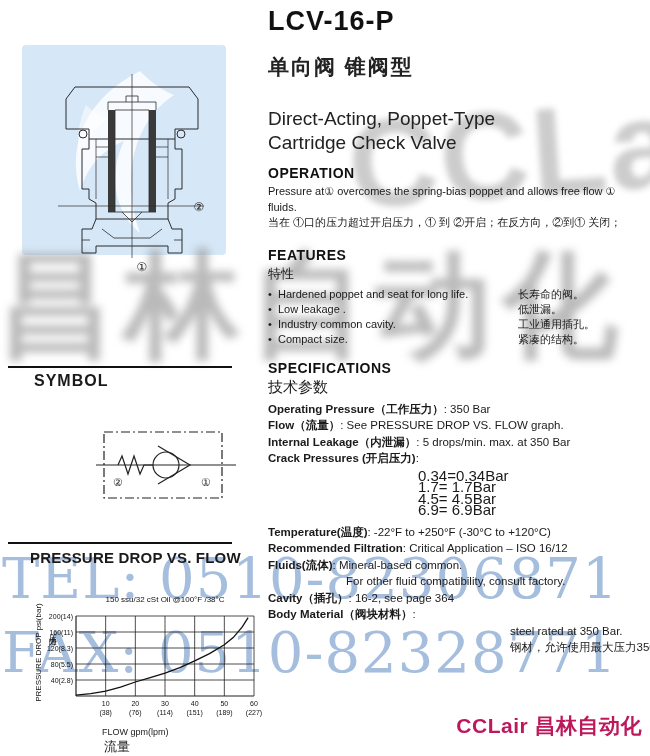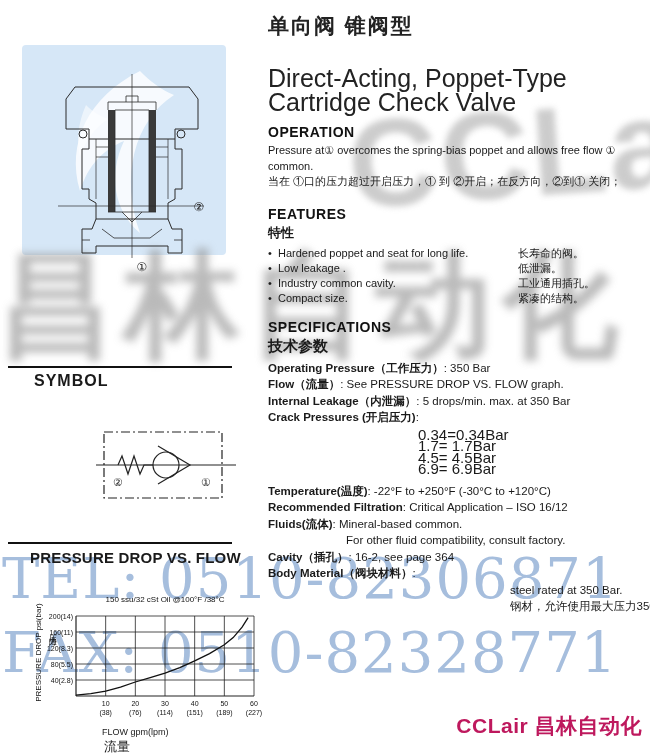--- a/index.html
+++ b/index.html
@@ -18,24 +18,24 @@
   .wm-fax{left:2px;top:620px;font-family:"DejaVu Serif",serif;font-size:56px;color:#9db7da;
           opacity:.9;letter-spacing:1px;filter:blur(.4px);}
 
   
   .content{position:absolute;inset:0;z-index:2;}
   .abs{position:absolute;}
 
   
   .rcol{position:absolute;left:268px;top:6px;width:380px;}
   .h-model{font-size:27px;font-weight:bold;letter-spacing:1px;color:#111;}
-  .h-cn{font-size:21px;font-weight:bold;color:#222;margin-top:6px;letter-spacing:2px;}
-  .subtitle{margin-top:26px;font-size:25px;line-height:24px;color:#222;}
+  .h-cn{font-size:21px;font-weight:bold;color:#222;margin-top:16px;letter-spacing:2px;}
+  .subtitle{margin-top:26px;font-size:19px;line-height:24px;color:#222;}
   .sec-h{font-size:14px;font-weight:bold;color:#111;letter-spacing:.5px;}
-  .sec-h-cn{font-size:13px;font-weight:bold;margin-top:2px;}
+  .sec-h-cn{font-size:13px;font-weight:normal;margin-top:2px;}
   .op-line{font-size:11px;line-height:15.5px;white-space:nowrap;}
   .feat-row{display:flex;font-size:11px;line-height:15px;}
   .feat-bullet{width:10px;}
   .feat-en{width:240px;}
   .feat-cn{}
   .spec-row{font-size:11.5px;line-height:16.5px;white-space:nowrap;}
   .spec-row b{font-weight:bold;}
   .crack{margin-left:150px;font-size:15px;line-height:11.5px;}
   .ind1{margin-left:44px;}
   .ind2{margin-left:78px;}
@@ -152,30 +152,31 @@
           <text x="230" y="129" font-size="7" fill="#111" text-anchor="middle">(227)</text>
           <path d="M52.0,109.2 L66.8,107.6 L81.7,105.2 L96.5,101.2 L111.3,96.0 L126.2,91.6 L141.0,87.2 L155.8,81.6 L170.7,74.8 L185.5,67.6 L200.3,58.8 L209.2,51.6 L218.1,41.2 L224.1,31.6 " fill="none" stroke="#111" stroke-width="1.3"></path>
         </svg>
       <div class="c-ylabel">PRESSURE DROP psi(bar)</div>
       <div class="c-ylabel-cn">压力降</div>
       <div class="c-xlabel">FLOW gpm(lpm)</div>
       <div class="c-xlabel-cn">流量</div>
     </div>
 
     <div class="rcol">
+      <div class="h-model">LCV-16-P</div>
       <div class="h-cn">单向阀 锥阀型</div>
       <div class="subtitle">
         <div>Direct-Acting, Poppet-Type</div>
         <div>Cartridge Check Valve</div>
       </div>
 
       <div class="sec-h" style="margin-top:10px;">OPERATION</div>
       <div style="margin-top:3px;">
         <div class="op-line">Pressure at① overcomes the spring-bias poppet and allows free flow ①</div>
-        <div class="op-line">common.</div>
+        <div class="op-line">fluids.</div>
         <div class="op-line">当在 ①口的压力超过开启压力，① 到 ②开启；在反方向，②到① 关闭；</div>
       </div>
 
       <div class="sec-h" style="margin-top:16px;">FEATURES</div>
       <div class="sec-h-cn">特性</div>
       <div style="margin-top:4px;">
         <div class="feat-row">
           <span class="feat-bullet">•</span>
           <span class="feat-en">Hardened poppet and seat for long life.</span>
           <span class="feat-cn">长寿命的阀。</span>

